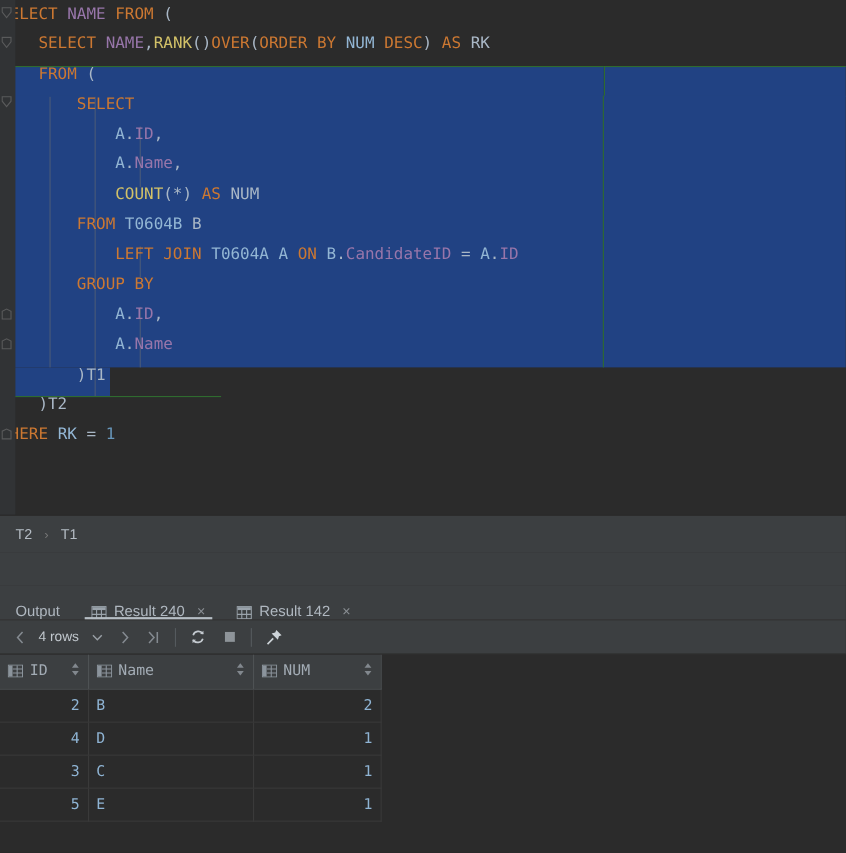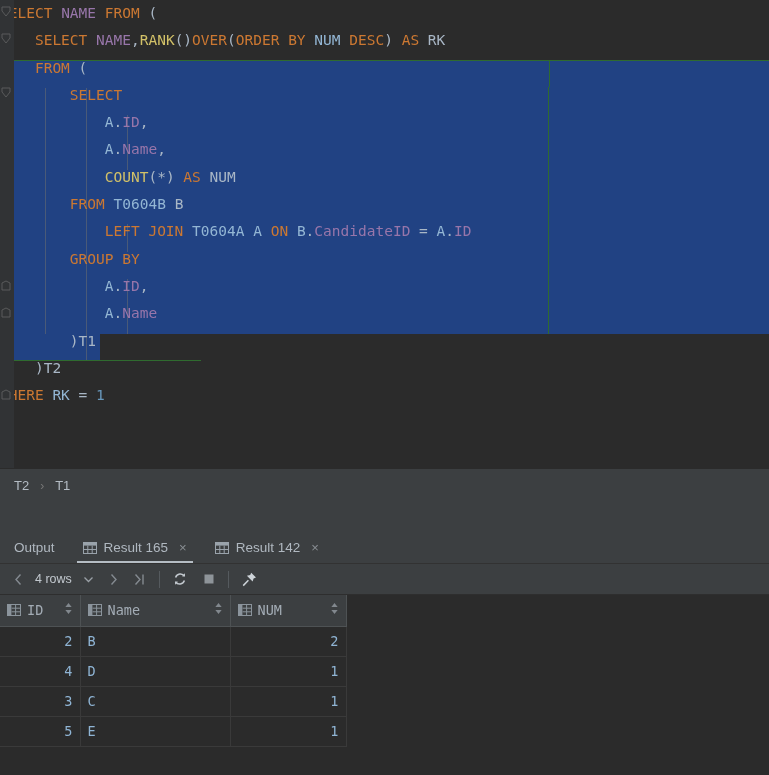--- a/index.html
+++ b/index.html
@@ -68,21 +68,21 @@
   
   .gap { height:30px; background:#3c3f41; }
 
   
   .tabs {
     height:32px; background:#3c3f41; display:flex; align-items:stretch;
     font-family:"Liberation Sans", sans-serif; font-size:13.5px;
     border-bottom:1px solid #323232;
   }
   .tab {
-    display:flex; align-items:center; gap:7px; padding:0 14px;
+    display:flex; align-items:flex-end; gap:7px; padding:0 14px;
     color:#b0b8c0; position:relative; cursor:default;
   }
   .tab.active::after {
     content:""; position:absolute; left:8px; right:8px; bottom:0;
     height:2px; background:#b5bdc4;
   }
   .tab .close { color:#8a8f94; font-size:13px; margin-left:4px; }
   .grid-ico { width:14px; height:12px; display:block; }
 
   
@@ -188,21 +188,21 @@
     <div class="tab active">
       <span>
         <svg class="grid-ico" viewBox="0 0 14 12">
             <rect x="0.5" y="0.5" width="13" height="11" fill="none" stroke="#9aa3ab"></rect>
             <rect x="1" y="1" width="12" height="2.6" fill="#9aa3ab"></rect>
             <line x1="4.8" y1="3.6" x2="4.8" y2="11.5" stroke="#9aa3ab"></line>
             <line x1="9.2" y1="3.6" x2="9.2" y2="11.5" stroke="#9aa3ab"></line>
             <line x1="0.5" y1="7.5" x2="13.5" y2="7.5" stroke="#9aa3ab"></line>
           </svg>
       </span>
-      <span>Result 165</span>
+      <span>Result 240</span>
       <span class="close">×</span>
     </div>
     <div class="tab">
       <span>
         <svg class="grid-ico" viewBox="0 0 14 12">
             <rect x="0.5" y="0.5" width="13" height="11" fill="none" stroke="#9aa3ab"></rect>
             <rect x="1" y="1" width="12" height="2.6" fill="#9aa3ab"></rect>
             <line x1="4.8" y1="3.6" x2="4.8" y2="11.5" stroke="#9aa3ab"></line>
             <line x1="9.2" y1="3.6" x2="9.2" y2="11.5" stroke="#9aa3ab"></line>
             <line x1="0.5" y1="7.5" x2="13.5" y2="7.5" stroke="#9aa3ab"></line>

